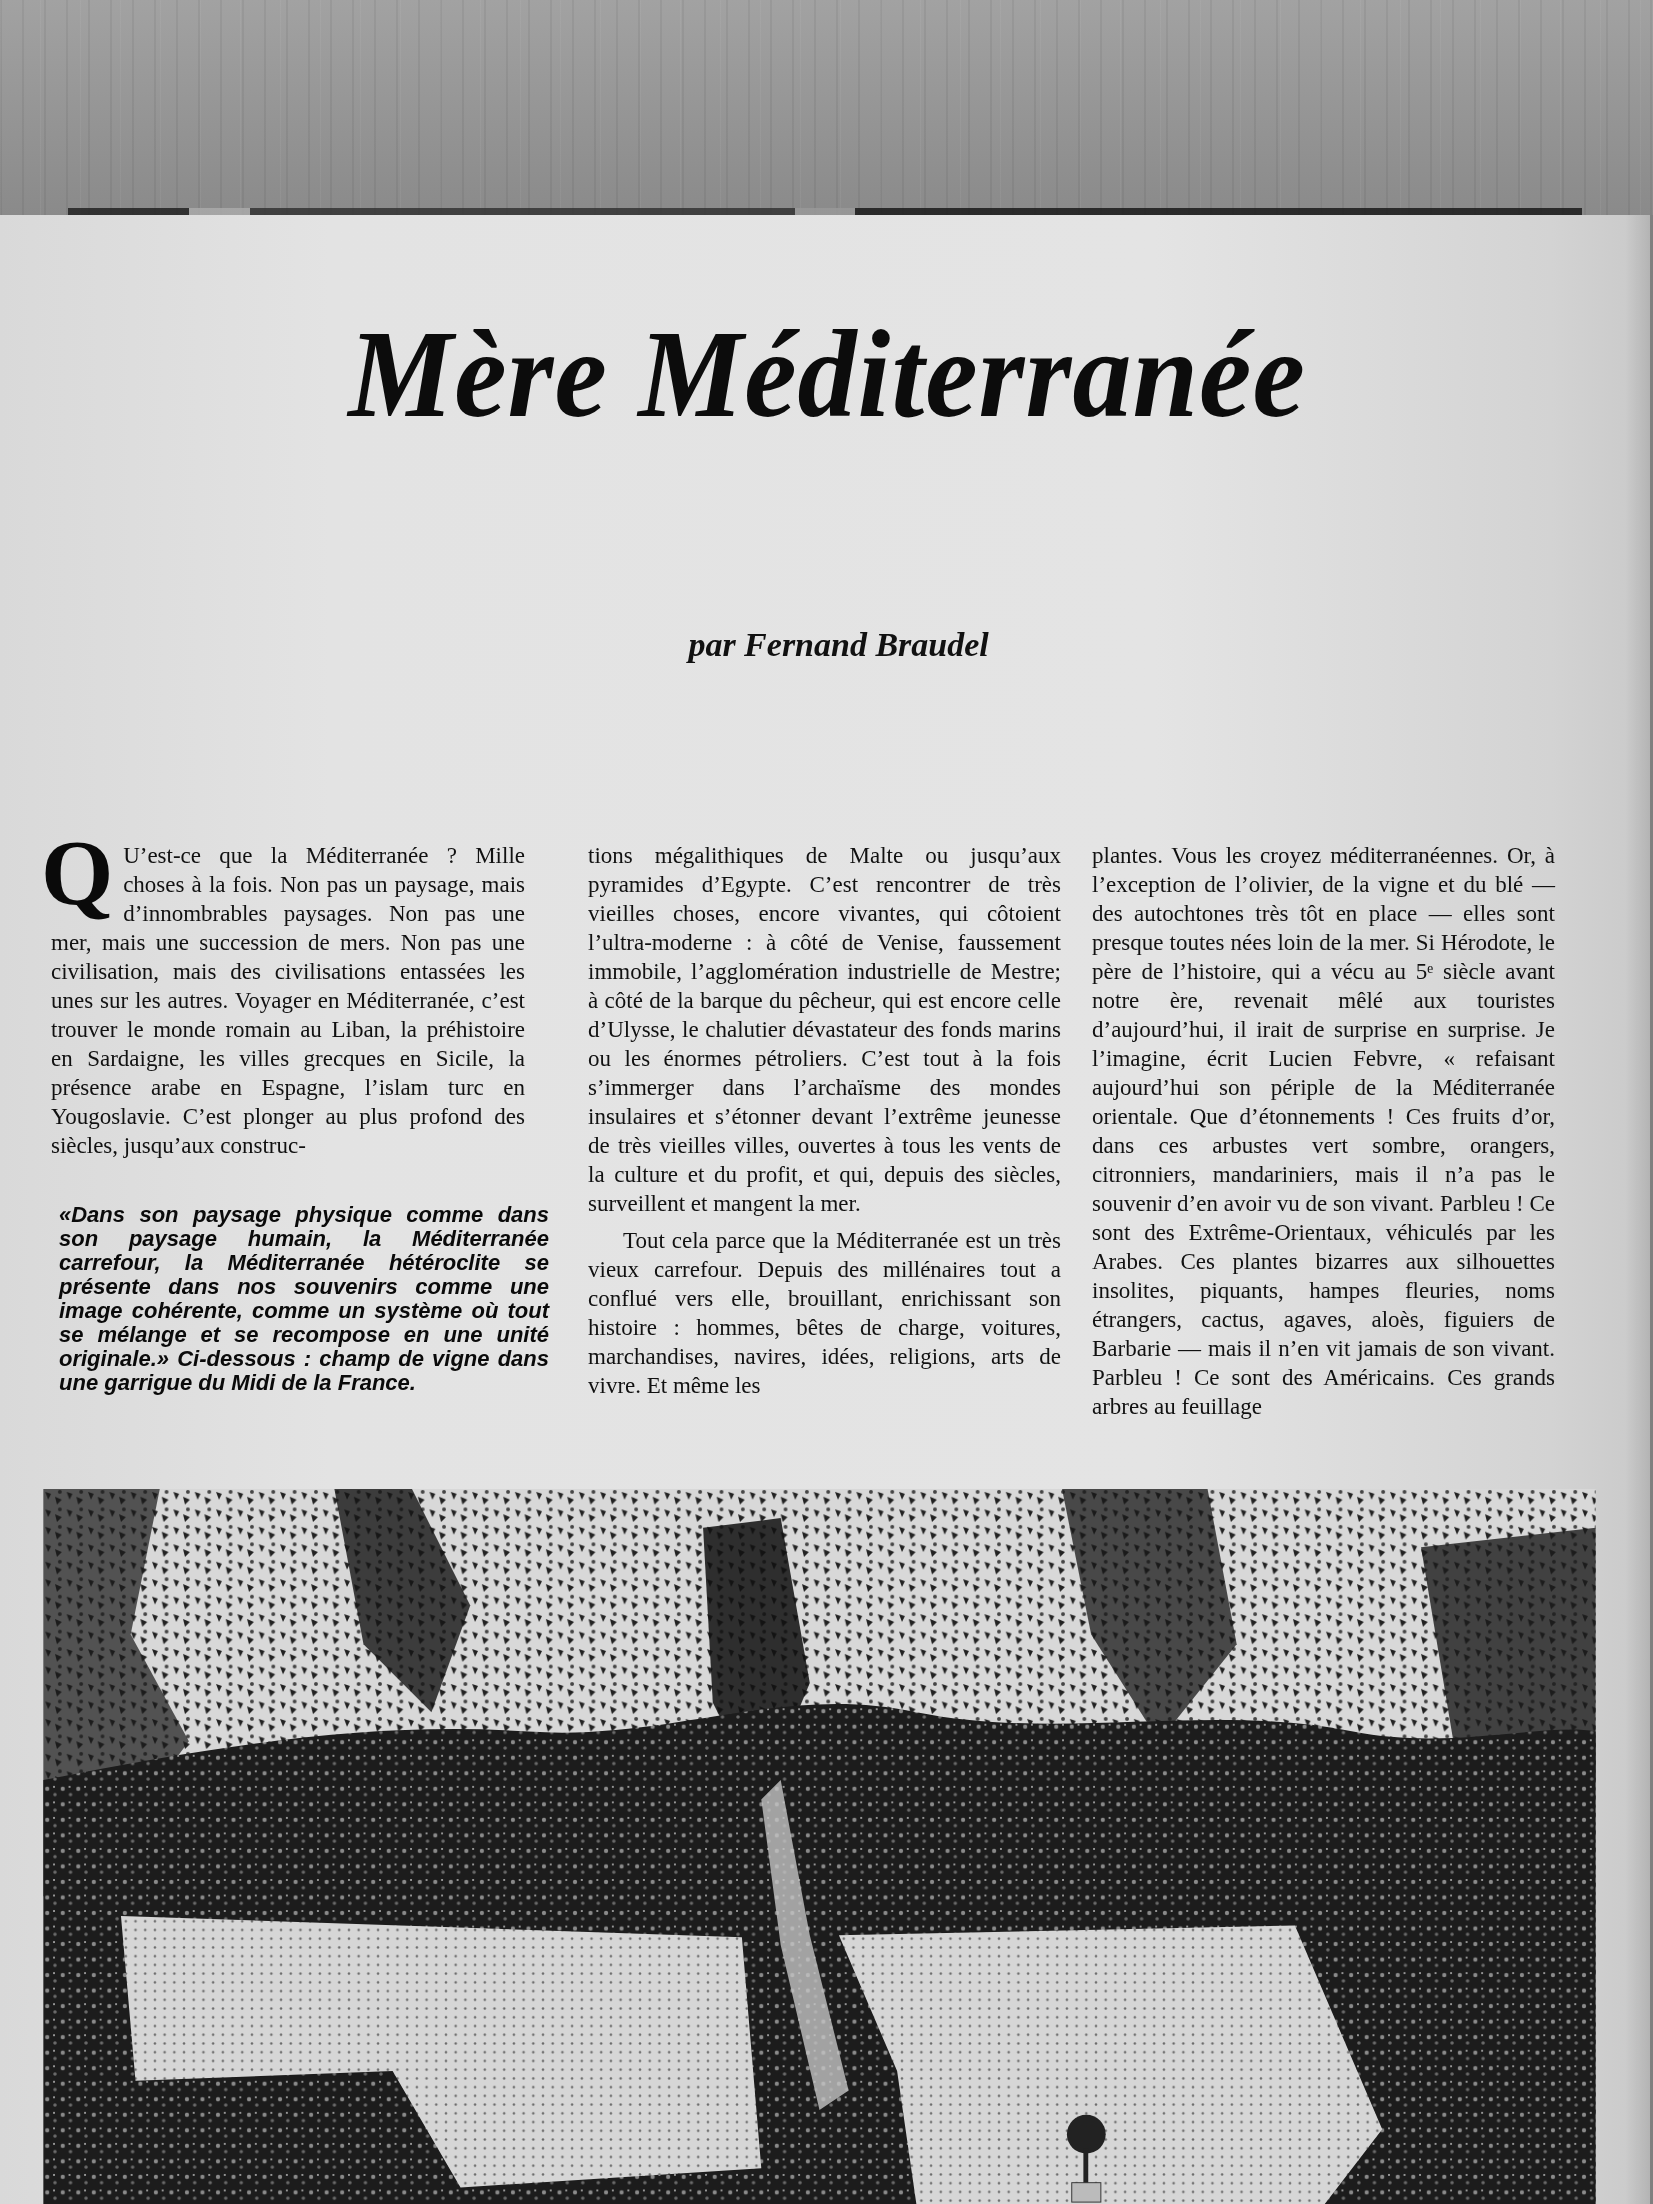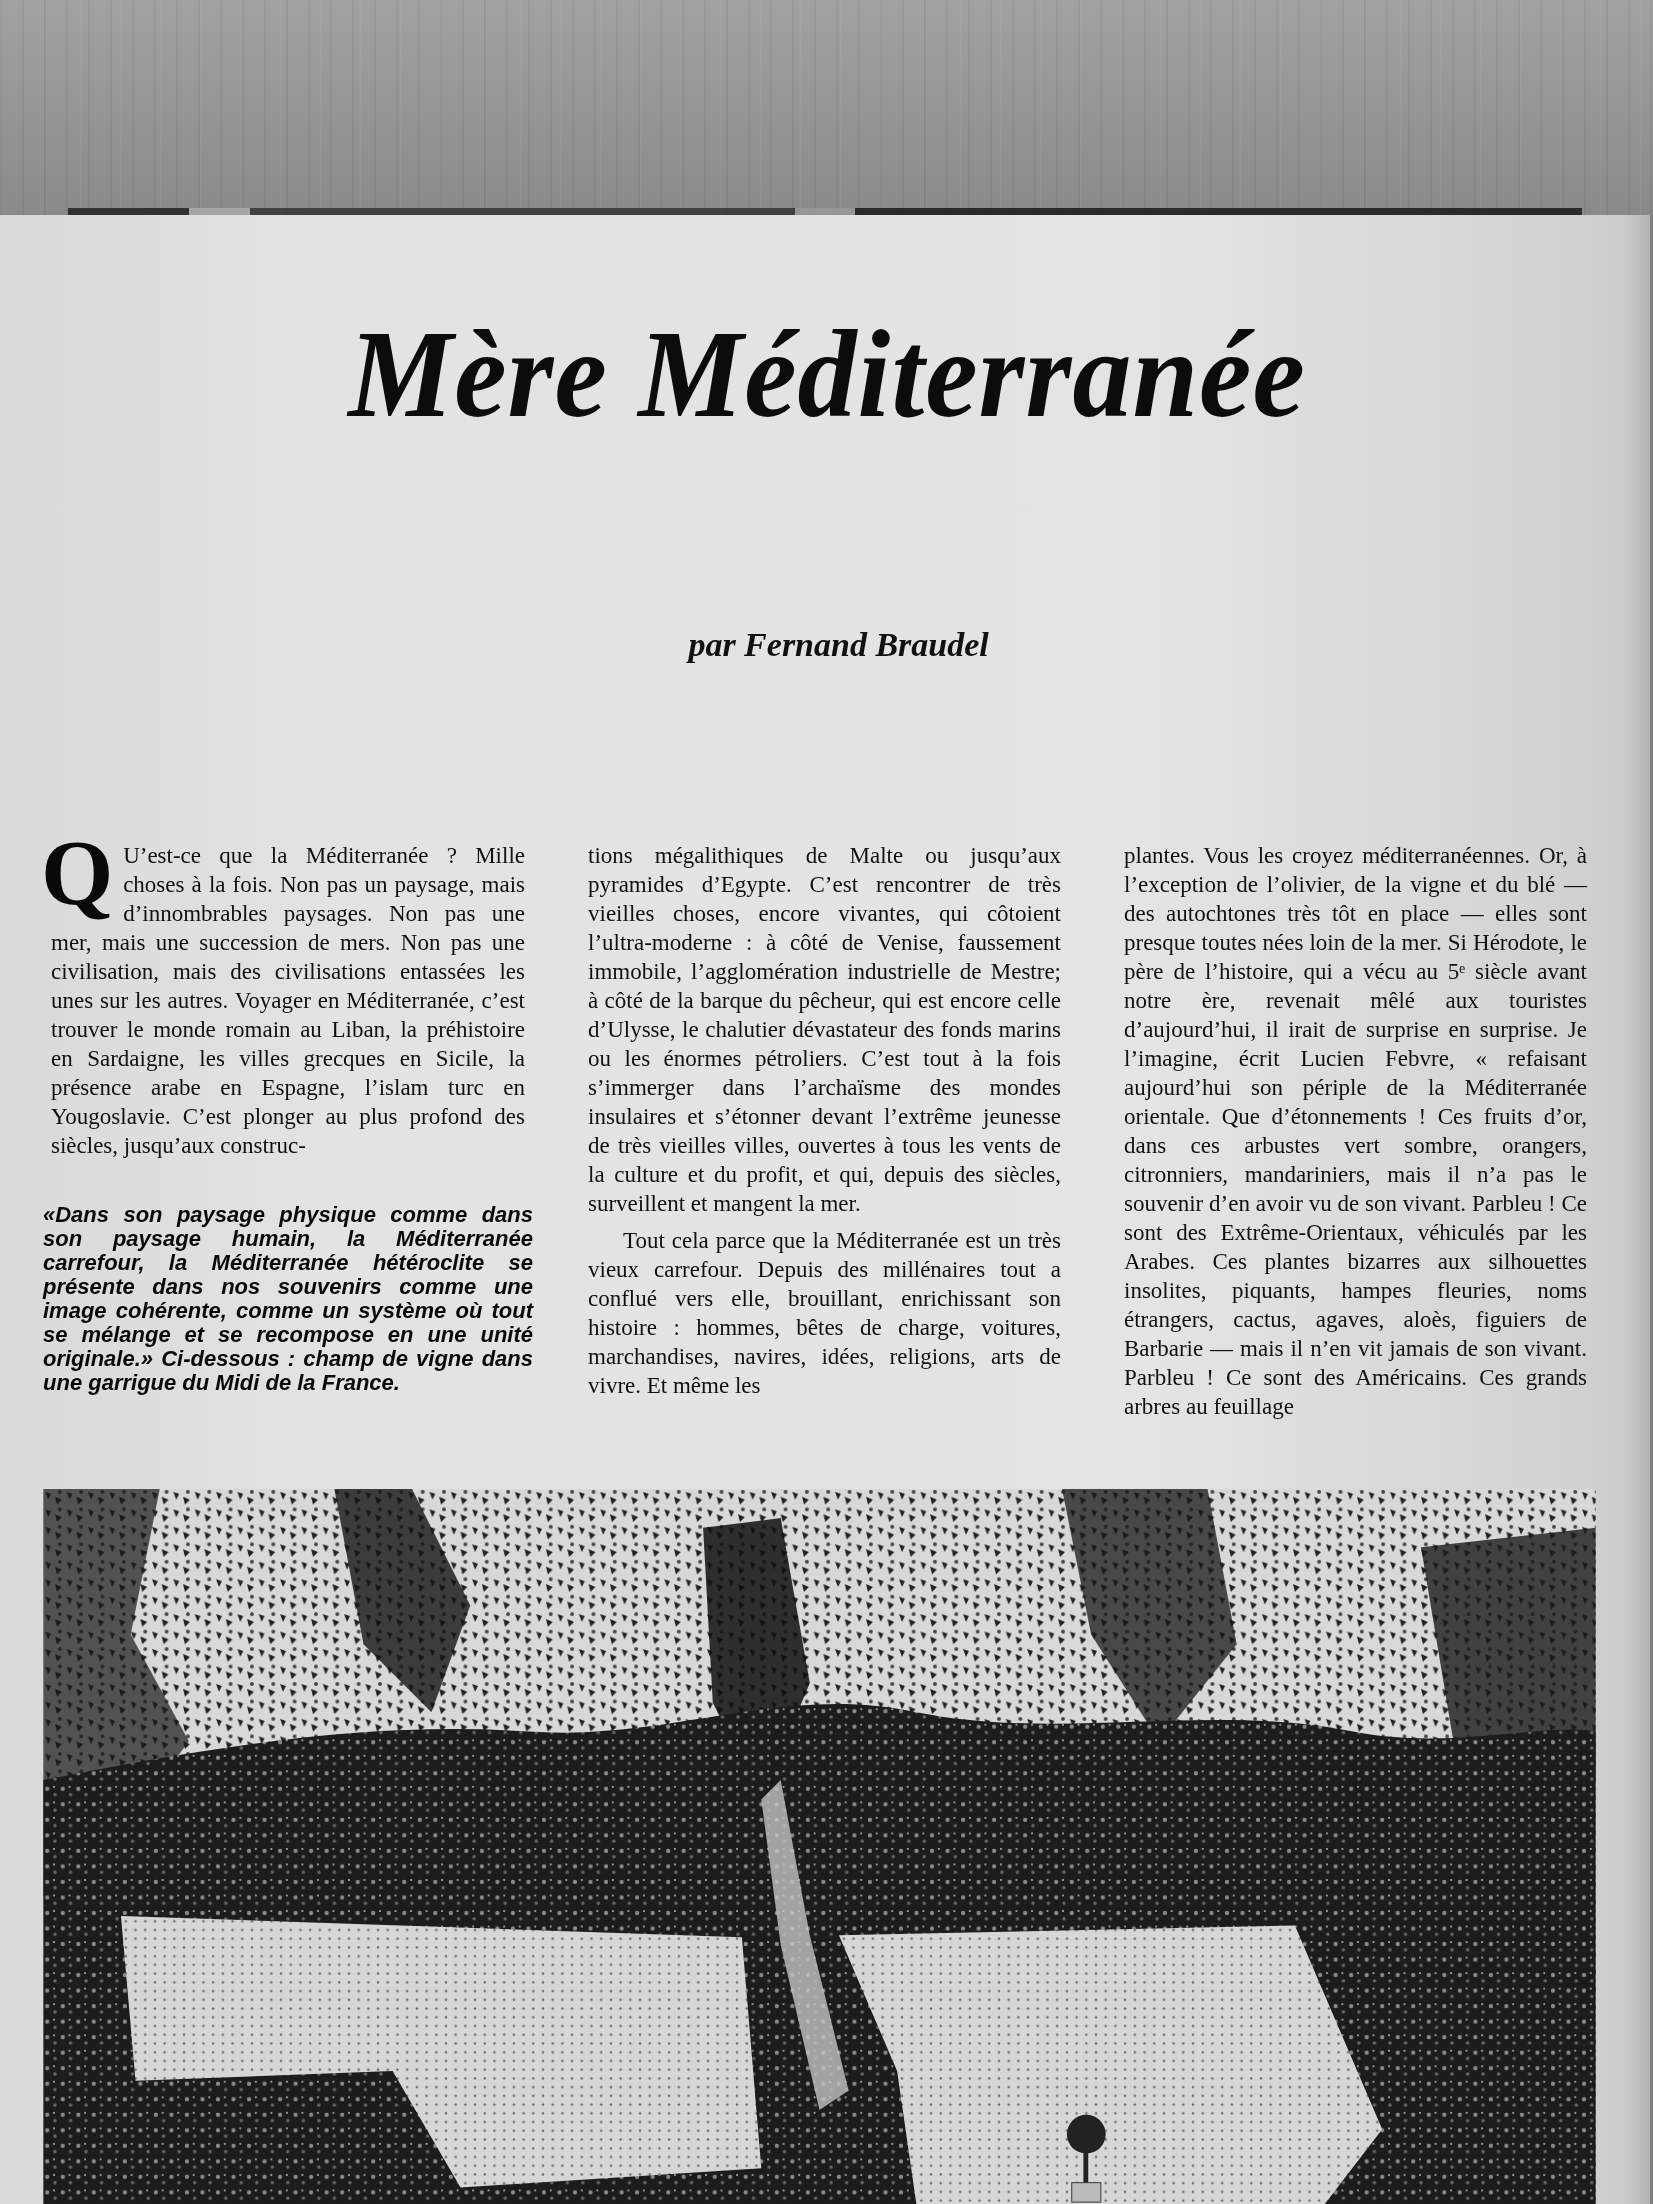--- a/index.html
+++ b/index.html
@@ -42,27 +42,27 @@
   }
   .col {
     position: absolute; top: 833px; width: 485px;
     font-size: 23px; line-height: 29px; color: #111;
     text-align: justify; hyphens: manual;
   }
   .col p { margin: 8px; }
   .col .indent { text-indent: 35px; }
   .col1 { left: 43px; width: 490px; }
   .col2 { left: 580px; width: 489px; }
-  .col3 { left: 1116px; width: 479px; }
+  .col3 { left: 1084px; width: 479px; }
   .dropcap {
     float: left; font-size: 93px; line-height: 72px; font-weight: bold;
     margin: 3.9px 9.7px 0 -1.9px; color: #0a0a0a;
   }
   .caption {
-    position: absolute; left: 43px; top: 1203px; width: 490px;
+    position: absolute; left: 59px; top: 1203px; width: 490px;
     font-family: "Liberation Sans", sans-serif; font-weight: bold; font-style: italic;
     font-size: 22px; line-height: 24px; color: #0a0a0a; text-align: justify;
   }
   .photo {
     position: absolute; left: 43px; top: 1489px; width: 1553px; height: 716px;
     overflow: hidden; background: #d0d0d0;
   }
   .photo svg { display: block; }
 </style>
 </head>

